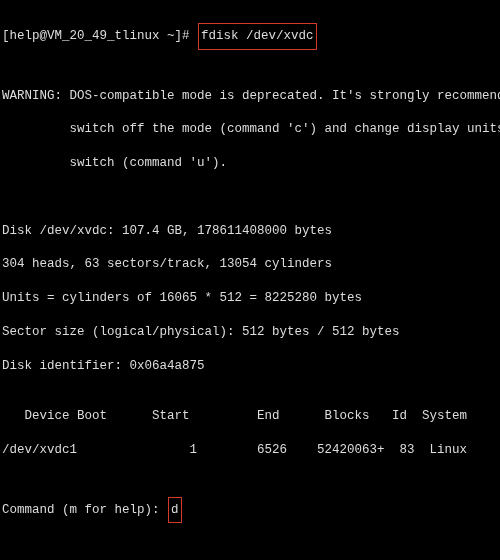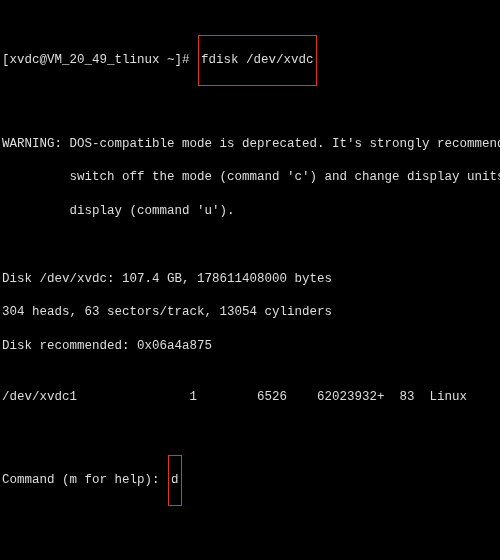--- a/index.html
+++ b/index.html
@@ -13,40 +13,43 @@
     width: 500px;
   }
   .term {
     white-space: pre;
     padding: 2px 2px 4px 2px;
   }
   .line { display: block; }
   .hl {
     display: inline-block;
     border: 1px solid #d43a2a;
-    padding: 16px 2px;
-    margin: 16px 1px;
+    padding: 4px 2px;
+    margin: 4px 1px;
   }
 </style>
 </head>
 <body>
 
 <div class="term">
-<span class="line"><span>[xvdc@VM_20_49_tlinux ~]# </span><span class="hl">fdisk /dev/xvdc</span></span>
+<span class="line"><span>[help@VM_20_49_tlinux ~]# </span><span class="hl">fdisk /dev/xvdc</span></span>
 <span class="line"></span>
 <span class="line">WARNING: DOS-compatible mode is deprecated. It's strongly recommended to</span>
 <span class="line">         switch off the mode (command 'c') and change display units to</span>
-<span class="line">         display (command 'u').</span>
+<span class="line">         switch (command 'u').</span>
 <span class="line"></span>
 <span class="line"></span>
 <span class="line">Disk /dev/xvdc: 107.4 GB, 178611408000 bytes</span>
 <span class="line">304 heads, 63 sectors/track, 13054 cylinders</span>
-<span class="line">Disk recommended: 0x06a4a875</span>
+<span class="line">Units = cylinders of 16065 * 512 = 8225280 bytes</span>
+<span class="line">Sector size (logical/physical): 512 bytes / 512 bytes</span>
+<span class="line">Disk identifier: 0x06a4a875</span>
 <span class="line"></span>
-<span class="line">/dev/xvdc1               1        6526    62023932+  83  Linux</span>
+<span class="line">   Device Boot      Start         End      Blocks   Id  System</span>
+<span class="line">/dev/xvdc1               1        6526    52420063+  83  Linux</span>
 <span class="line"></span>
 <span class="line"><span>Command (m for help): </span><span class="hl">d</span></span>
 
 <span class="line"></span>
 
 
 
 
 
 

